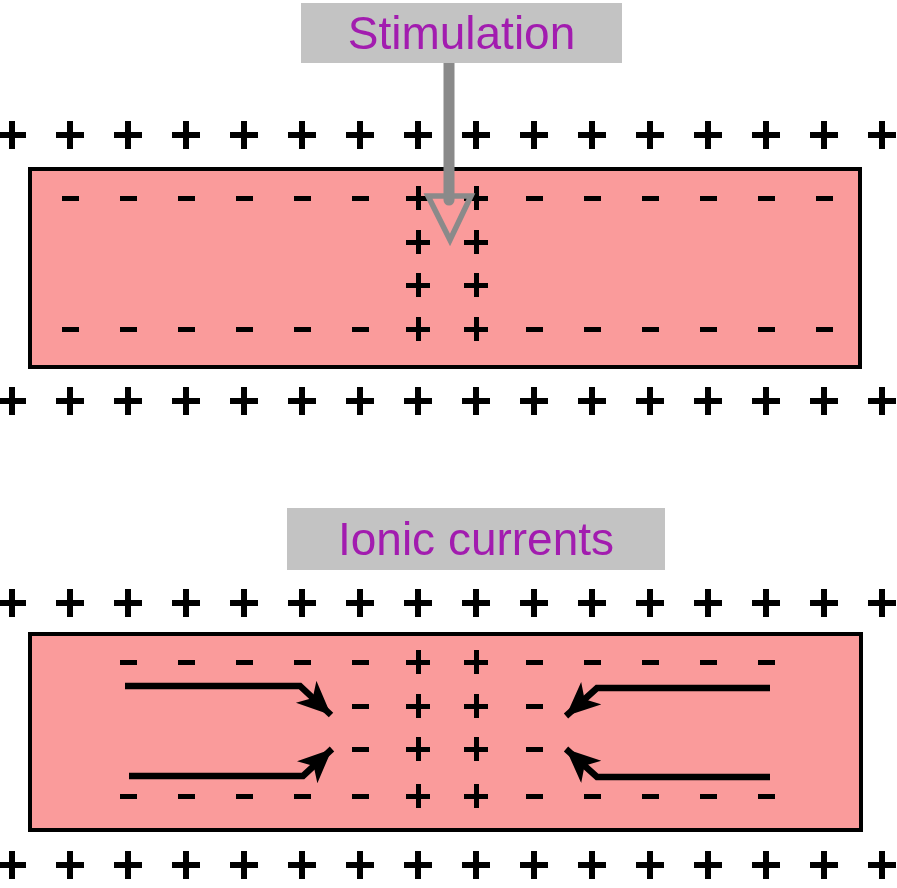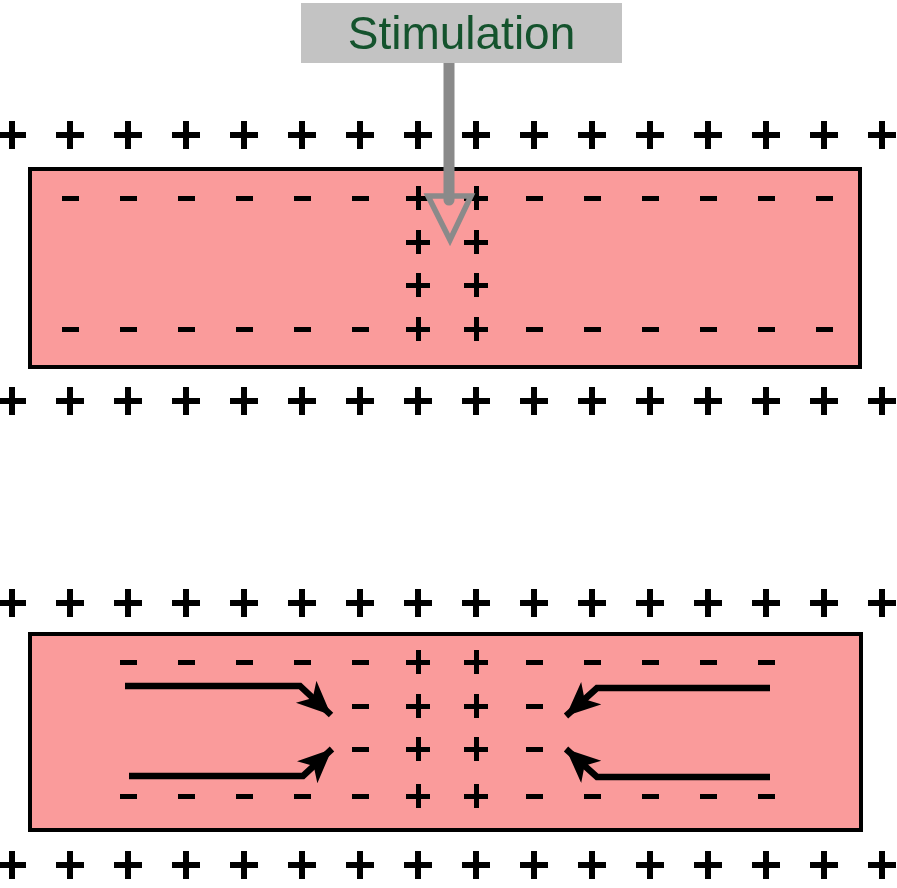--- a/index.html
+++ b/index.html
@@ -2,21 +2,21 @@
 <html style="--sign-color: #000000; --membrane-border: #000000;"><head>
 <meta charset="utf-8">
 <style>
   html,body{margin:0;padding:0;background:#ffffff;}
   #diagram{
     position:relative;width:897px;height:888px;overflow:hidden;
     font-family:"Liberation Sans", sans-serif;background:#ffffff;
   }
   .membrane{position:absolute;box-sizing:border-box;border:4px solid var(--membrane-border,#000);}
   .label-box{position:absolute;display:flex;align-items:center;justify-content:center;}
-  .label-text{font-size:46px;line-height:1;color:#14532d;white-space:nowrap;}
+  .label-text{font-size:46px;line-height:1;color:#a21caf;white-space:nowrap;}
   #signs-layer{position:absolute;left:0;top:0;width:100%;height:100%;}
   .sign{position:absolute;display:block;}
   .plus-outer{width:28px;height:28px;}
   .plus-outer::before{content:"";position:absolute;left:0;top:11px;width:28px;height:6px;background:var(--sign-color,#000);}
   .plus-outer::after{content:"";position:absolute;left:11px;top:0;width:6px;height:28px;background:var(--sign-color,#000);}
   .plus-inner{width:24px;height:24px;}
   .plus-inner::before{content:"";position:absolute;left:0;top:9.5px;width:24px;height:5px;background:var(--sign-color,#000);}
   .plus-inner::after{content:"";position:absolute;left:9.5px;top:0;width:5px;height:24px;background:var(--sign-color,#000);}
   .minus-sign{width:17px;height:5px;background:var(--sign-color,#000);}
   #overlay{position:absolute;left:0;top:0;}
@@ -169,13 +169,16 @@
       <polygon points="428,196 471,196 450,240" fill="none" stroke="#8a8a8a" stroke-width="5.5" stroke-linejoin="miter"></polygon>
       <path d="M125,686 L300,686 L331,715" fill="none" stroke="#000000" stroke-width="6.5" marker-end="url(#arrowhead)"></path>
       <path d="M129,776 L303,776 L332,749" fill="none" stroke="#000000" stroke-width="6.5" marker-end="url(#arrowhead)"></path>
       <path d="M770,688 L597,688 L566,716" fill="none" stroke="#000000" stroke-width="6.5" marker-end="url(#arrowhead)"></path>
       <path d="M770,777 L597,777 L566,749" fill="none" stroke="#000000" stroke-width="6.5" marker-end="url(#arrowhead)"></path>
     </svg>
 
   <div class="label-box" id="label-0" style="left: 301px; top: 3px; width: 321px; height: 60px; background: rgb(195, 195, 195);">
     <span class="label-text">Stimulation</span>
   </div>
+  <div class="label-box" id="label-1" style="left: 287px; top: 508px; width: 378px; height: 62px; background: rgb(195, 195, 195);">
+    <span class="label-text">Ionic currents</span>
+  </div>
 </div>
 
 </body></html>

